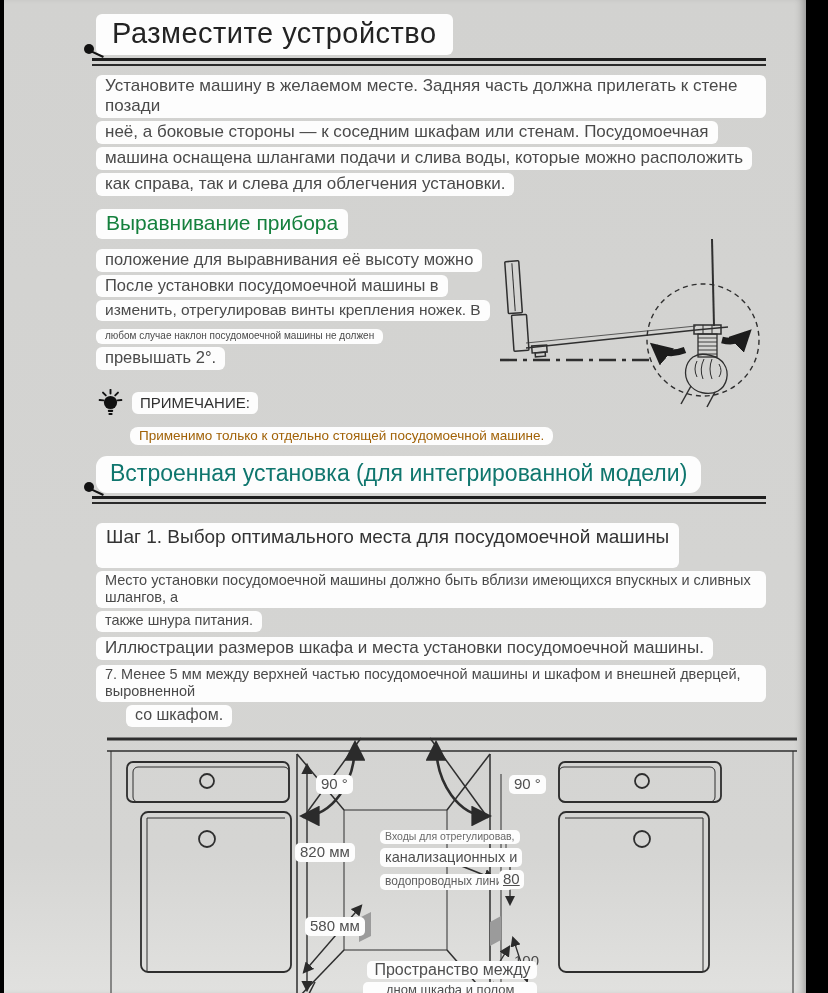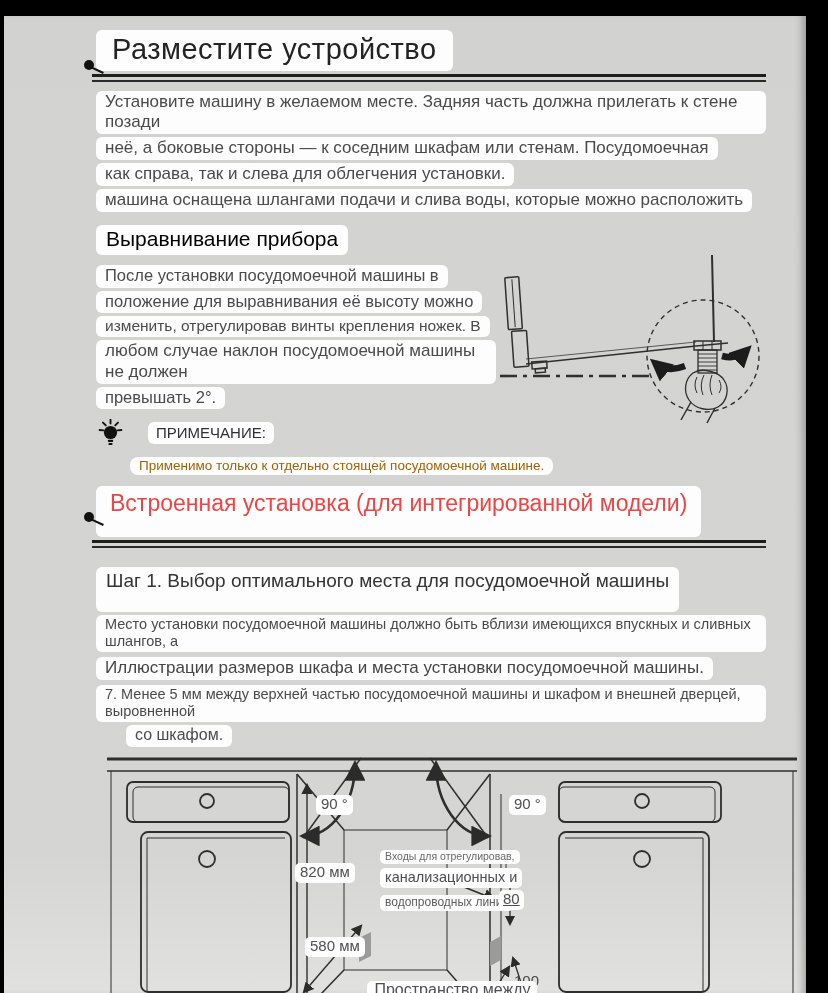--- a/index.html
+++ b/index.html
@@ -6,60 +6,59 @@
   html,body { margin:0; padding:0; }
   body {
     width:828px; height:993px; position:relative; overflow:hidden;
     background:#000;
     font-family:"Liberation Sans","DejaVu Sans",sans-serif;
   }
   .page {
     position:absolute; left:4px; right:22px; top:0; bottom:0;
     background:linear-gradient(180deg,#d2d2d0 0%,#d5d5d3 86%,#e1e1df 100%);
     box-shadow: inset -8px 0 10px -6px rgba(0,0,0,.35);
-    margin-top: 16px;
   }
   .content { position:relative; padding:12px 40px 0 92px; height:100%; }
 
   .chip {
     display:inline-block; background:#fdfdfd; border-radius:6px;
     padding:1px 9px 2px; color:#4a4a4a;
   }
   .line-block { line-height:1.18; margin-bottom:3px; }
 
   
   .title-wrap { position:relative; margin-top:2px; }
   .bullet {
     position:absolute; width:10px; height:10px; border-radius:50%;
     background:#121212; left:-12px;
   }
   .bullet::after {
     content:""; position:absolute; width:14px; height:2.4px; background:#121212;
     left:6px; top:9px; transform:rotate(25deg);
   }
   .h1-chip { font-size:29px; color:#232323; letter-spacing:.5px; padding:3px 16px 5px; }
-  .h1b-chip { font-size:23px; color:#ef4444; padding:4px 14px 20px; }
+  .h1b-chip { font-size:23px; color:#0f766e; padding:4px 14px 6px;border-radius:11px; }
   .rule {
     height:8px; border-top:3px solid #1e1e1e; border-bottom:2px solid #2a2a2a;
     margin:3px 0 0 -4px;
   }
 
-  .h2-chip { font-size:21px; color:#000000; padding:2px 10px 4px; }
+  .h2-chip { font-size:21px; color:#15803d; padding:2px 10px 4px; }
   .h3-chip { font-size:19px; color:#343434; padding:3px 10px 20px; }
 
   .body-lg { font-size:17px; }
   .body-md { font-size:16.5px; }
   .body-sm { font-size:14.5px; color:#565656; }
 
   .intro { margin-top:9px; }
   .level-row { position:relative; margin-top:10px; min-height:130px; }
   .level-text { width:400px; margin-top:4px; }
   .level-illustration { position:absolute; right:-14px; top:-16px; width:285px; height:178px; }
 
-  .note-row { display:flex; align-items:center; gap:25px; margin-top:10px; margin-left:2px; }
+  .note-row { display:flex; align-items:center; gap:9px; margin-top:10px; margin-left:2px; }
   .note-label { font-size:15px; color:#2f2f2f; padding:2px 8px 3px; }
   .note-text { margin:9px 0 0 34px; }
   .note-text .chip { font-size:13.5px; color:#a16207; border-radius:8px; }
 
   .sec2 { margin-top:11px; }
   .step-head { margin-top:19px; }
   .step-body { margin-top:3px; }
   .illu-line { margin-top:5px; }
   .list-line2 { margin-left:30px; }
   .list-line2 .chip { font-size:16px; }
@@ -92,34 +91,34 @@
 
   <div class="title-wrap">
     <span class="bullet" style="top:30px;"></span>
     <span class="chip h1-chip">Разместите устройство</span>
     <div class="rule"></div>
   </div>
 
   <div class="intro body-lg">
     <div class="line-block"><span class="chip">Установите машину в желаемом месте. Задняя часть должна прилегать к стене позади</span></div>
     <div class="line-block"><span class="chip">неё, а боковые стороны — к соседним шкафам или стенам. Посудомоечная</span></div>
+    <div class="line-block"><span class="chip">машина оснащена шлангами подачи и слива воды, которые можно расположить</span></div>
     <div class="line-block"><span class="chip">как справа, так и слева для облегчения установки.</span></div>
-    <div class="line-block"><span class="chip">машина оснащена шлангами подачи и слива воды, которые можно расположить</span></div>
   </div>
 
   <div style="margin-top:13px;">
     <span class="chip h2-chip">Выравнивание прибора</span>
   </div>
 
   <div class="level-row">
     <div class="level-text body-md">
+      <div class="line-block"><span class="chip">положение для выравнивания её высоту можно</span></div>
       <div class="line-block"><span class="chip">После установки посудомоечной машины в</span></div>
-      <div class="line-block"><span class="chip">положение для выравнивания её высоту можно</span></div>
       <div class="line-block"><span class="chip" style="font-size:15.5px">изменить, отрегулировав винты крепления ножек. В</span></div>
-      <div class="line-block"><span class="chip" style="font-size:17px">любом случае наклон посудомоечной машины не должен</span></div>
+      <div class="line-block"><span class="chip" style="font-size:10px">любом случае наклон посудомоечной машины не должен</span></div>
       <div class="line-block"><span class="chip">превышать 2°.</span></div>
     </div>
 
     <svg class="level-illustration" viewBox="0 0 285 178">
       <g stroke="#2f2f2f" fill="none" stroke-width="1.5">
 
         <g transform="rotate(-4 22 75)">
           <rect x="13" y="28" width="14" height="52" rx="1"></rect>
           <line x1="20" y1="30" x2="20" y2="78" stroke-width="1"></line>
           <rect x="16" y="82" width="15" height="36" rx="1"></rect>
@@ -189,20 +188,21 @@
     <span class="bullet" style="top:26px;"></span>
     <span class="chip h1b-chip">Встроенная установка (для интегрированной модели)</span>
     <div class="rule"></div>
   </div>
 
   <div class="step-head">
     <span class="chip h3-chip">Шаг 1. Выбор оптимального места для посудомоечной машины</span>
   </div>
   <div class="step-body body-sm">
     <div class="line-block"><span class="chip">Место установки посудомоечной машины должно быть вблизи имеющихся впускных и сливных шлангов, а</span></div>
+    <div class="line-block"><span class="chip">также шнура питания.</span></div>
   </div>
   <div class="illu-line body-lg">
     <span class="chip" style="color:#454545">Иллюстрации размеров шкафа и места установки посудомоечной машины.</span>
   </div>
   <div class="line-block body-sm" style="margin-top:5px;">
     <span class="chip">7. Менее 5 мм между верхней частью посудомоечной машины и шкафом и внешней дверцей, выровненной</span>
   </div>
   <div class="line-block list-line2">
     <span class="chip">со шкафом.</span>
   </div>

